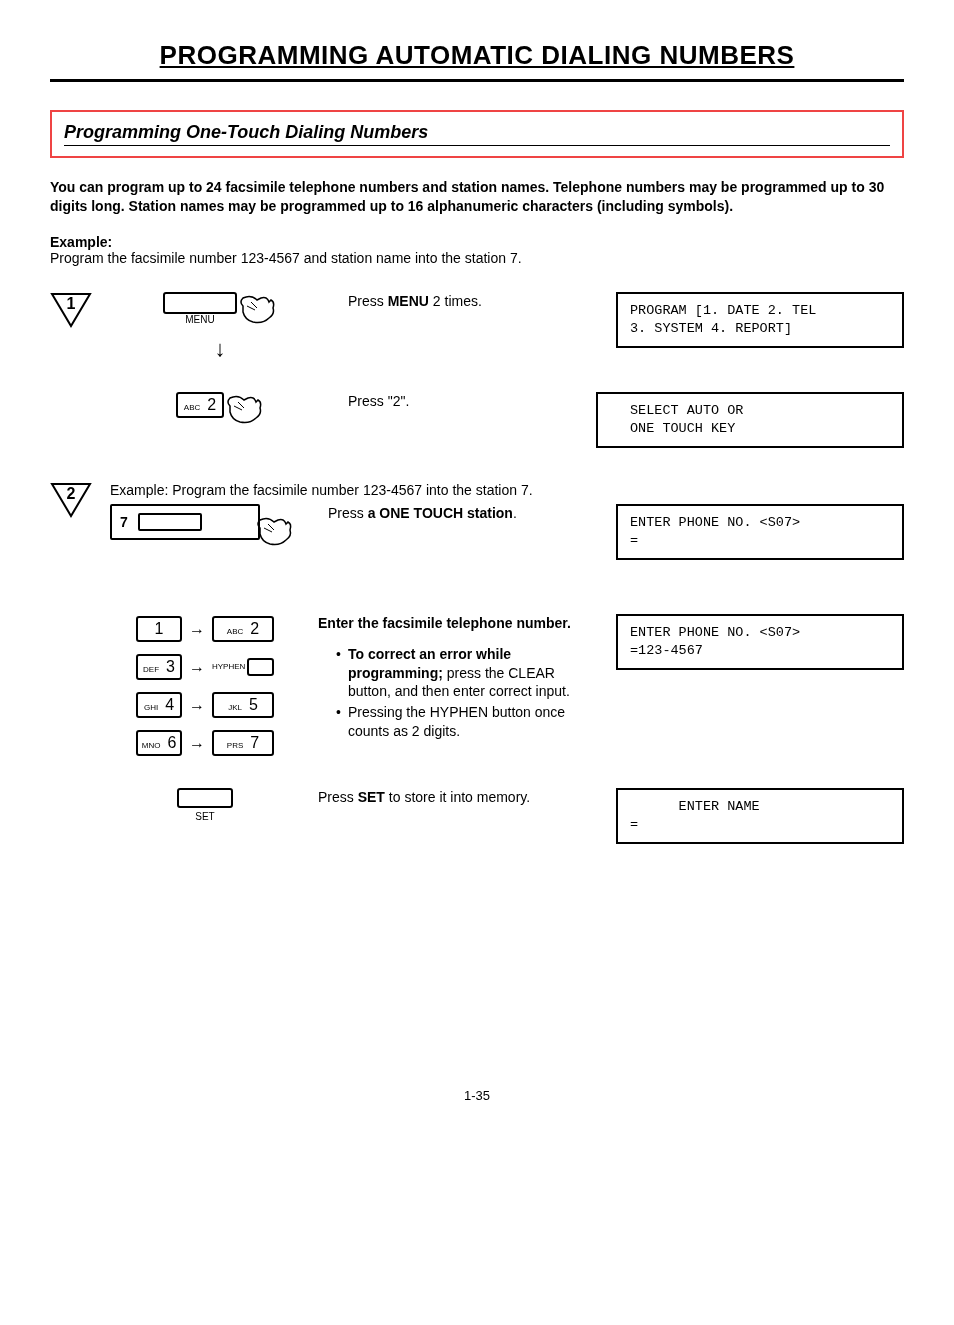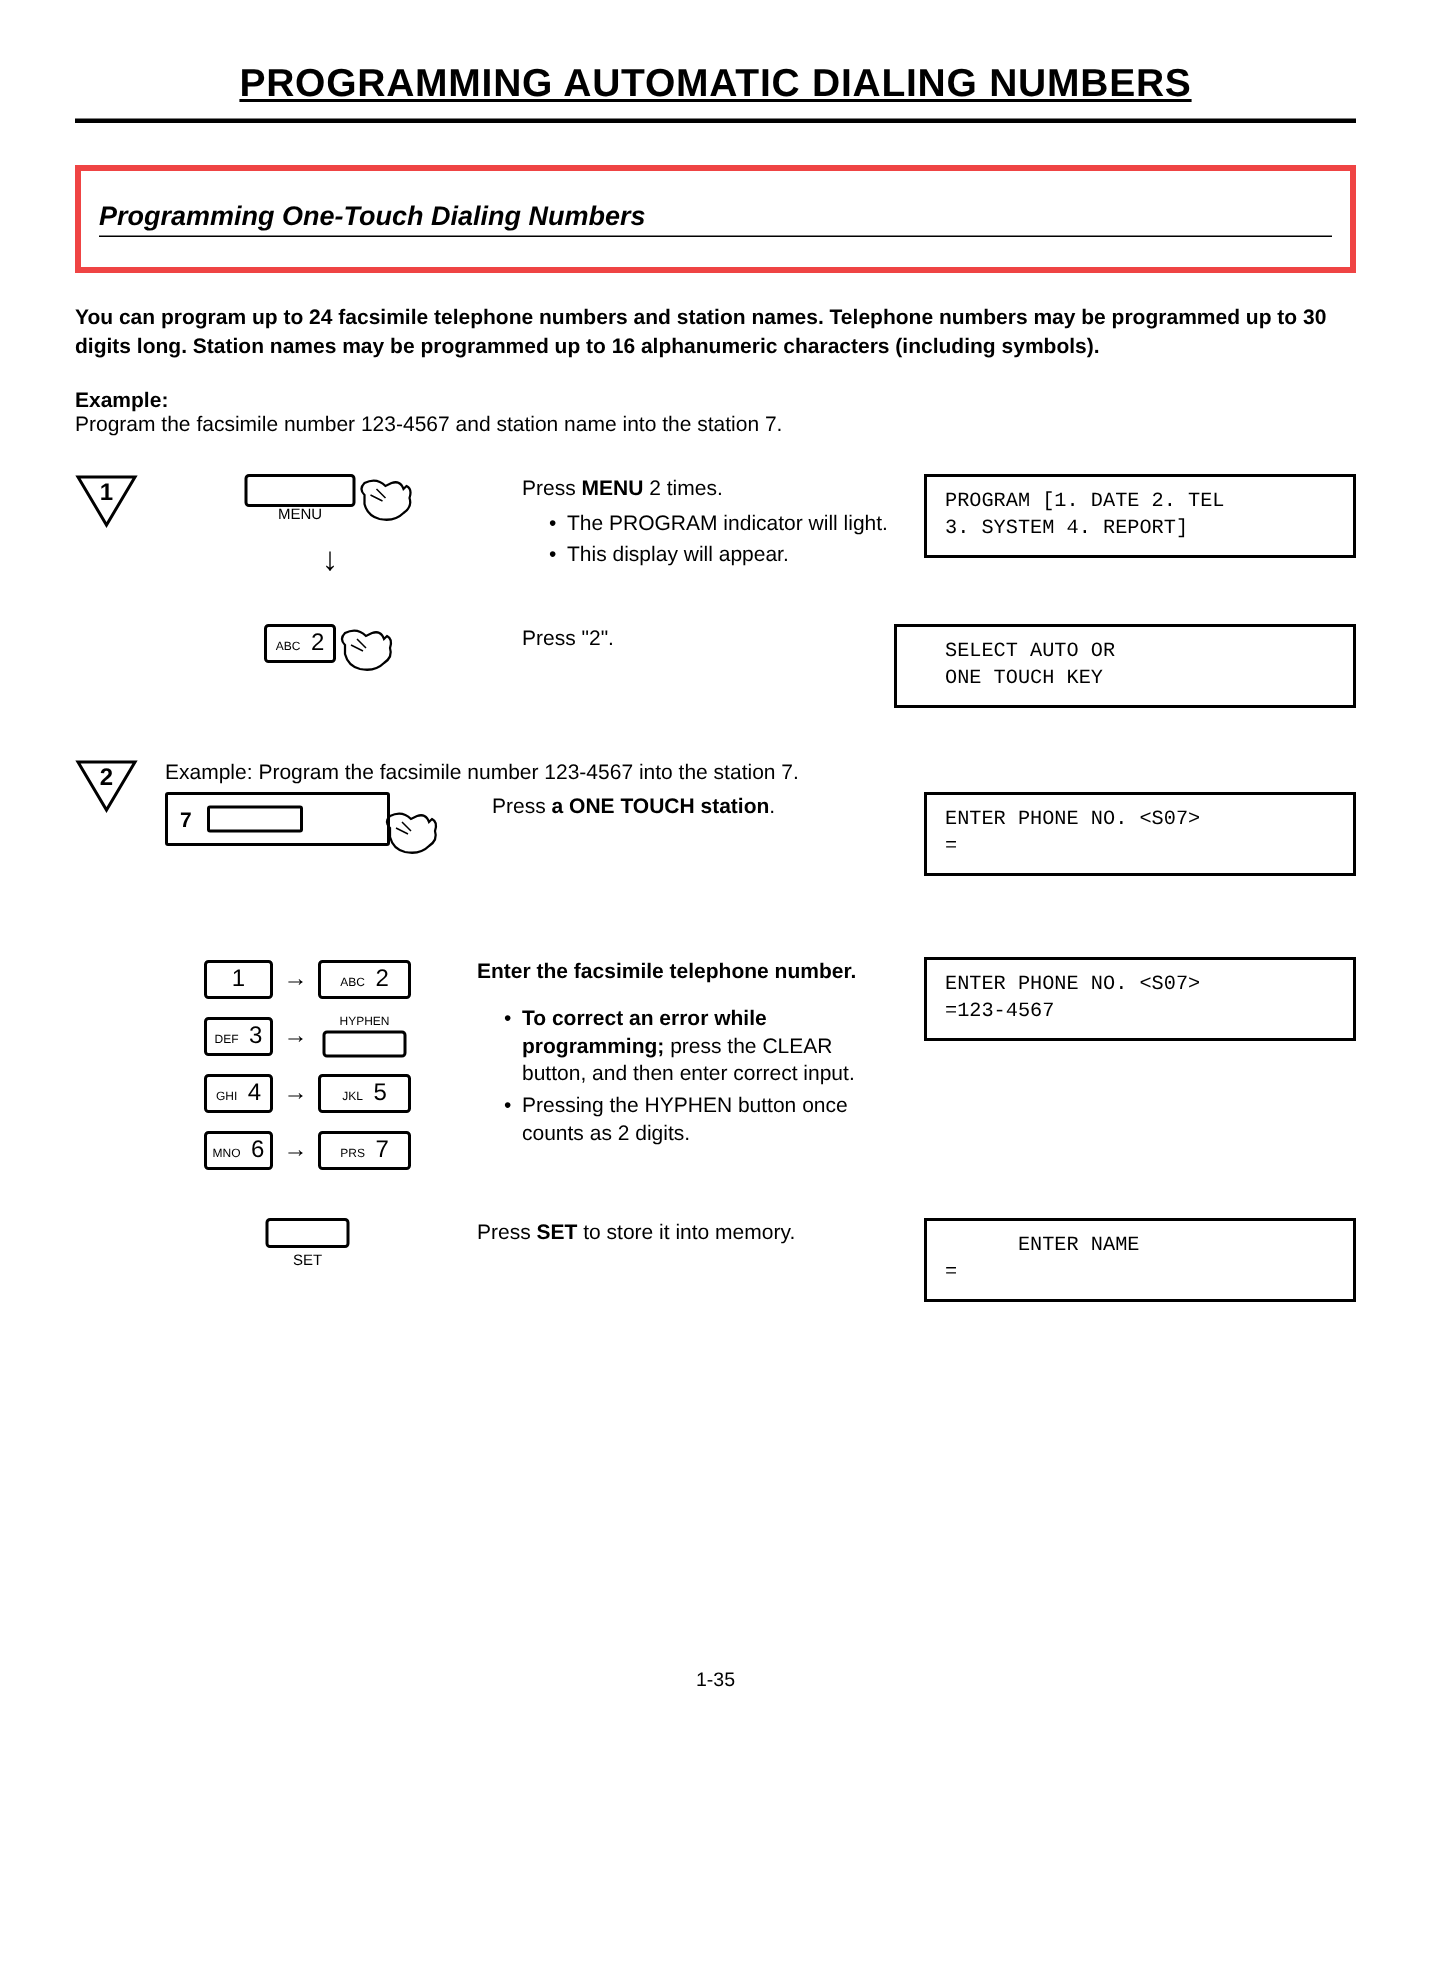--- a/index.html
+++ b/index.html
@@ -17,22 +17,22 @@
     text-align: center;
     margin-bottom: 8px;
     letter-spacing: 0.5px;
     text-decoration: underline;
   }
   .title-rule {
     border-top: 3px solid #000;
     margin-bottom: 28px;
   }
   .section-box {
-    border: 4px solid #ef4444;
-    padding: 20px 12px;
+    border: 2px solid #ef4444;
+    padding: 10px 12px;
     margin-bottom: 20px;
   }
   .section-title {
     font-size: 18px;
     font-weight: bold;
     font-style: italic;
     border-bottom: 1px solid #000;
     padding-bottom: 2px;
     display: inline-block;
     width: 100%;
@@ -146,21 +146,20 @@
     gap: 8px 6px;
     align-items: center;
   }
   .arrow-right {
     font-size: 16px;
     font-weight: bold;
     text-align: center;
   }
   .hyphen-stack {
     display: flex;
-    flex-direction: column;
     align-items: center;
     gap: 2px;
   }
   .hyphen-stack .lbl { font-size: 8px; }
   .hyphen-stack .slot {
     border: 2px solid #000;
     border-radius: 3px;
     width: 52px;
     height: 14px;
   }
@@ -233,24 +232,20 @@
       </div>
       <svg class="hand" viewBox="0 0 40 34">
         <path d="M6 14 Q2 10 6 6 Q14 2 20 8 L24 6 Q30 4 32 10 L34 8 Q38 10 36 16 Q38 22 32 26 Q26 32 16 30 Q8 28 6 20 Z" fill="none" stroke="#000" stroke-width="1.5"></path>
         <path d="M10 14 L18 18 M14 10 L20 16" fill="none" stroke="#000" stroke-width="1"></path>
       </svg>
     </div>
     <div class="down-arrow">↓</div>
   </div>
   <div class="text-col">
     <span>Press </span><span class="bold">MENU</span><span> 2 times.</span>
-    <ul class="bullets">
-      <li>The PROGRAM indicator will light.</li>
-      <li>This display will appear.</li>
-    </ul>
   </div>
   <div class="display-box">PROGRAM [1. DATE 2. TEL
 3. SYSTEM 4. REPORT]</div>
 </div>
 
 <div class="step-row">
   <div class="step-marker"></div>
   <div class="illus-col">
     <div style="display:flex;align-items:flex-start;">
       <div class="key">

